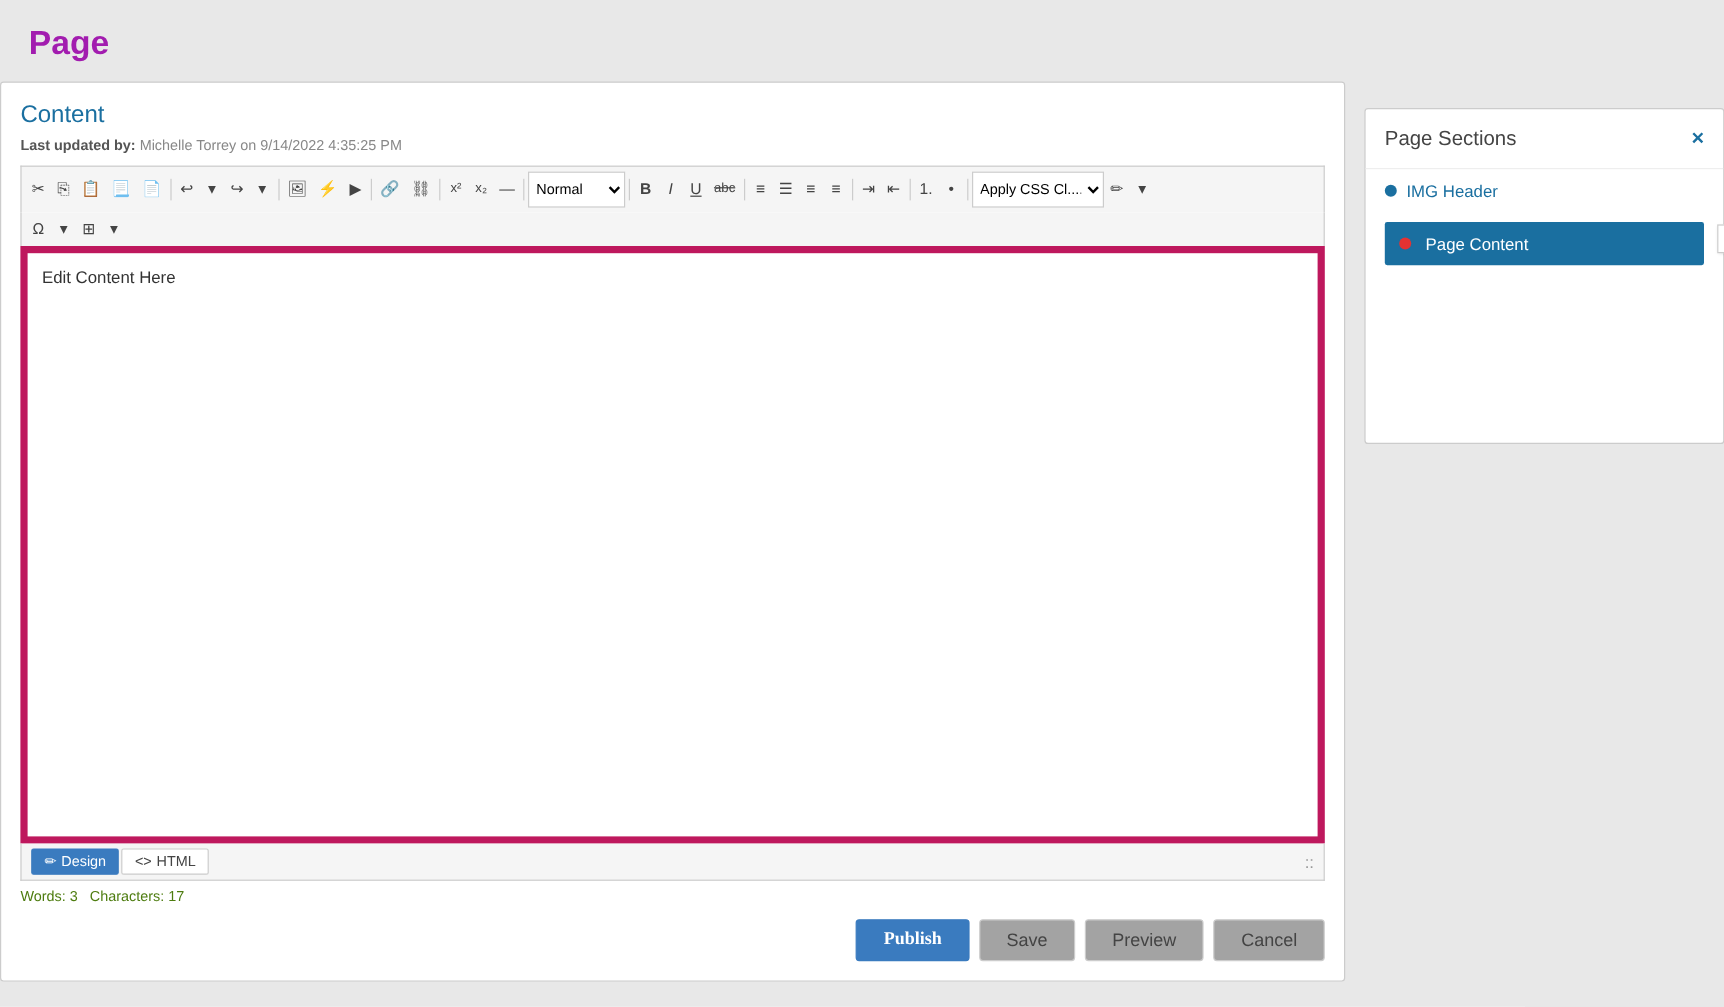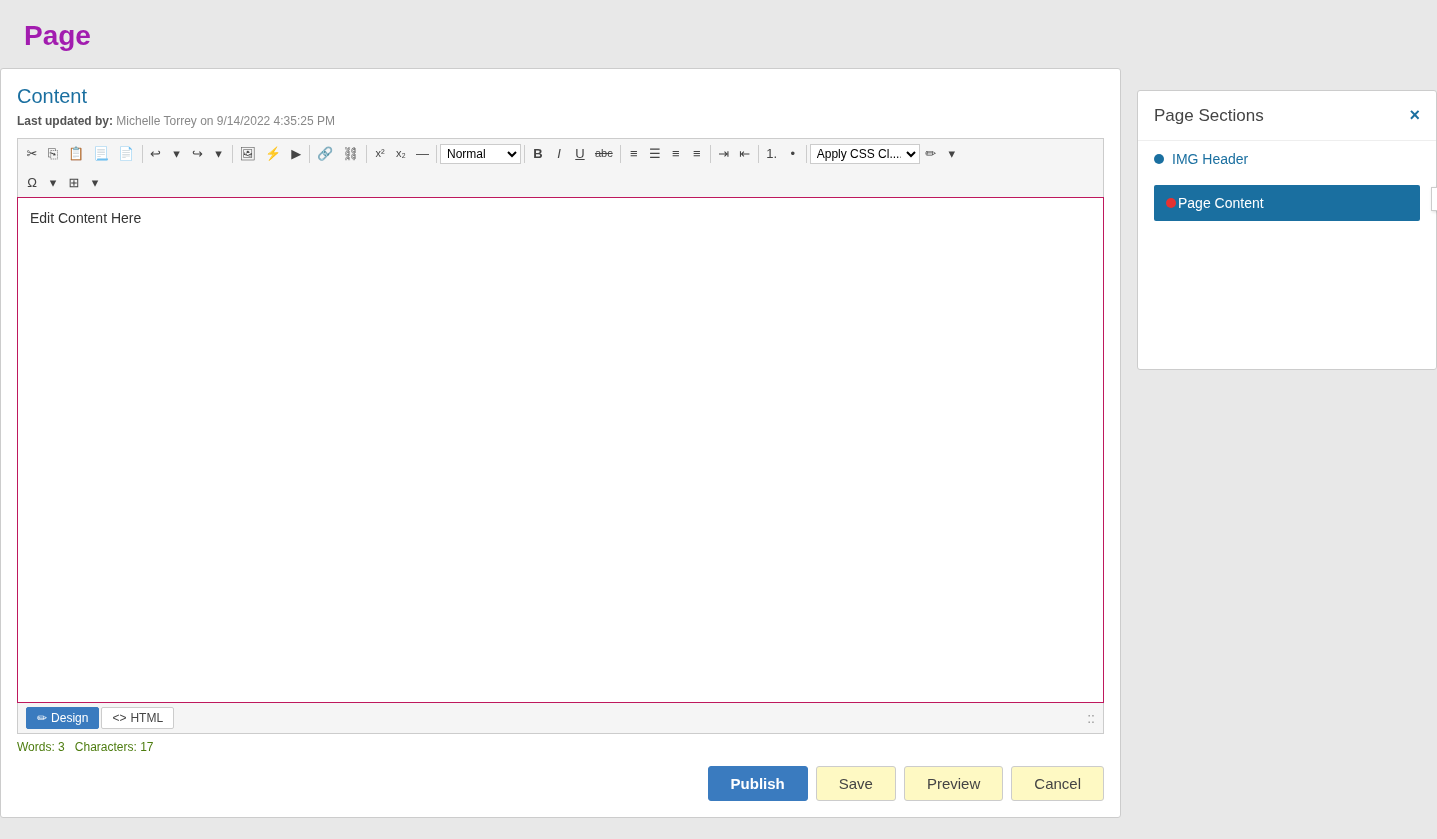--- a/index.html
+++ b/index.html
@@ -75,34 +75,34 @@
       background: #ccc;
       margin: 0 2px;
       display: inline-block;
     }
     .toolbar-select {
       font-size: 12px;
       padding: 1px 2px;
       border: 1px solid #ccc;
       background: #fff;
       cursor: pointer;
-      height: 20px;
+      height: 30px;
     }
     .toolbar-row2 {
       display: flex;
       align-items: center;
       border: 1px solid #ccc;
       border-bottom: none;
       border-top: none;
       padding: 3px 4px;
       gap: 1px;
       background: #f5f5f5;
     }
     .editor-area {
-      border: 1px solid #be185d;
+      border: 6px solid #be185d;
       flex: 1;
       padding: 12px;
       font-size: 14px;
       color: #333;
       min-height: 450px;
       outline: none;
       background: #fff;
       resize: none;
     }
     .editor-footer {
@@ -157,23 +157,24 @@
       font-size: 15px;
       border-radius: 3px;
       cursor: pointer;
       border: 1px solid #ccc;
     }
     .btn-publish {
       background: #3a7bbf;
       color: #fff;
       border-color: #3a7bbf;
       font-weight: bold;
+      font-family: Liberation Serif, serif;
     }
     .btn-secondary {
-      background: #fef9c3;
+      background: #a3a3a3;
       color: #444;
       text-align: center;
     }
     
     .sections-panel {
       width: 300px;
       background: #fff;
       border: 1px solid #ccc;
       border-radius: 3px;
       min-height: 280px;
@@ -357,21 +358,21 @@
       <span class="sections-title">Page Sections</span>
       <button class="close-btn">×</button>
     </div>
 
     <div class="section-item">
       <span class="section-dot dot-blue"></span>
       <span class="section-item-label">IMG Header</span>
     </div>
 
     <div style="padding: 4px 8px; position: relative;">
-      <div class="section-active" style="display:flex; align-items:center; gap:2px;">
+      <div class="section-active" style="display:flex; align-items:center; gap:12px;">
         <span class="section-dot dot-red" style="background:#e53232;"></span>
         <span class="section-item-label">Page Content</span>
       </div>
 
       <div class="tooltip-box" style="position:absolute; right:-180px; top:10px;">RED : This is not yet published.</div>
     </div>
   </div>
 
 </div>
 

